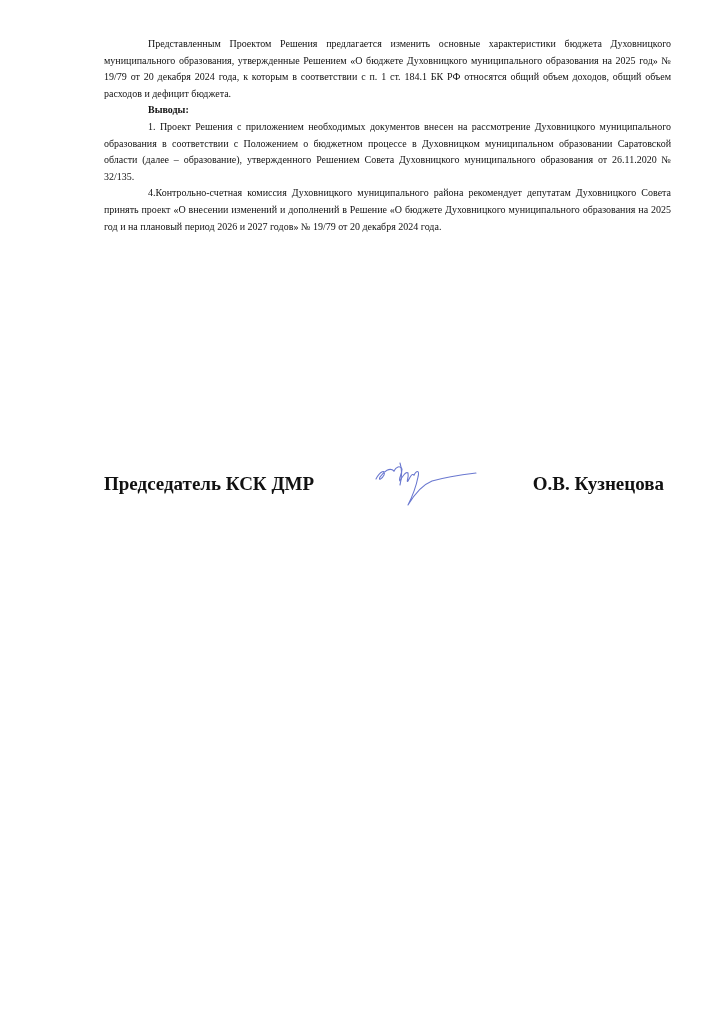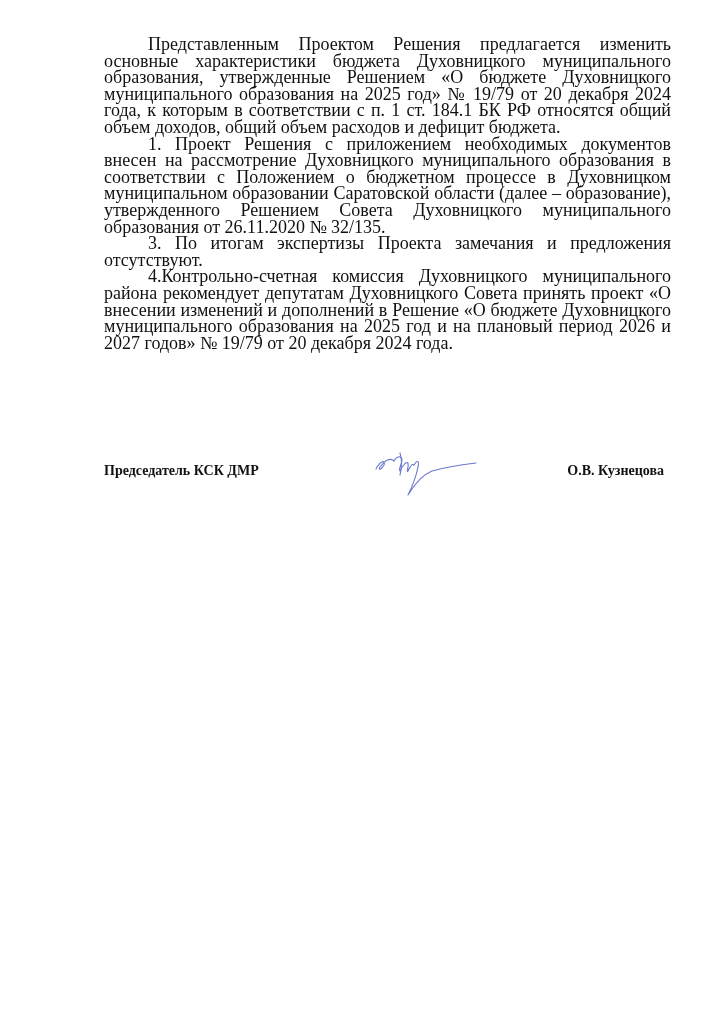--- a/index.html
+++ b/index.html
@@ -1,39 +1,39 @@
 <!DOCTYPE html>
 <html><head>
 <meta charset="utf-8">
 <style>
   html, body { margin: 0; padding: 0; background: #ffffff; }
   body { width: 723px; height: 1023px; position: relative; overflow: hidden; }
   .page {
     position: absolute; left: 104px; top: 36px; width: 567px;
-    font-family: "Liberation Serif", serif; font-size: 18px; line-height: 16.6px;
+    font-family: "Liberation Serif", serif; font-size: 10px; line-height: 16.6px;
     color: #111111;
   }
   .p { margin: 0; text-align: justify; text-align-last: left; }
   .indent { text-indent: 44px; }
   .heading { margin: 0; padding-left: 44px; font-weight: bold; }
   .sig-row {
-    position: absolute; left: 104px; top: 457px; width: 560px; height: 50px;
-    font-family: "Liberation Serif", serif; font-size: 14px; font-weight: bold; color: #111;
+    position: absolute; left: 104px; top: 467px; width: 560px; height: 50px;
+    font-family: "Liberation Serif", serif; font-size: 19px; font-weight: bold; color: #111;
   }
   .sig-title { position: absolute; left: 0; top: 6px; }
   .sig-name { position: absolute; right: 0; top: 6px; }
   .signature { position: absolute; left: 268px; top: -8px; width: 110px; height: 52px; }
 </style>
 </head>
 <body>
 
 <div class="page">
   <p class="p indent">Представленным Проектом Решения предлагается изменить основные характеристики бюджета Духовницкого муниципального образования, утвержденные Решением «О бюджете Духовницкого муниципального  образования на 2025 год» № 19/79 от 20 декабря 2024 года, к которым в соответствии с п. 1 ст. 184.1 БК РФ относятся общий объем доходов, общий объем расходов и дефицит бюджета.</p>
+  <p class="heading">Выводы:</p>
   <p class="p indent">1. Проект Решения с приложением необходимых документов внесен на рассмотрение Духовницкого  муниципального образования в соответствии с Положением о бюджетном процессе в Духовницком муниципальном образовании Саратовской области (далее – образование), утвержденного Решением Совета Духовницкого муниципального образования от 26.11.2020 № 32/135.</p>
-  <p class="p indent">3. По итогам экспертизы Проекта замечания и предложения отсутствуют.</p>
   <p class="p indent">4.Контрольно-счетная комиссия Духовницкого муниципального района рекомендует депутатам Духовницкого Совета принять проект «О внесении изменений и дополнений в Решение «О бюджете Духовницкого муниципального образования на 2025 год и на плановый период 2026 и 2027 годов» № 19/79 от 20 декабря 2024 года.</p>
 </div>
 
 <div class="sig-row">
   <span class="sig-title">Председатель КСК ДМР</span>
   <svg class="signature" viewBox="0 0 110 52">
     <g fill="none" stroke="#6a78d0" stroke-width="1.1" stroke-linecap="round" stroke-linejoin="round">
       <path d="M4 20 C8 12, 14 10, 12 16 C10 20, 6 22, 8 18 C12 12, 18 8, 22 12"></path>
       <path d="M22 12 C24 8, 28 6, 30 10 C30 16, 26 20, 28 22 C30 18, 34 12, 36 14 C37 18, 34 24, 36 22 C38 18, 40 14, 42 16"></path>
       <path d="M28 4 C30 10, 30 18, 28 26"></path>

